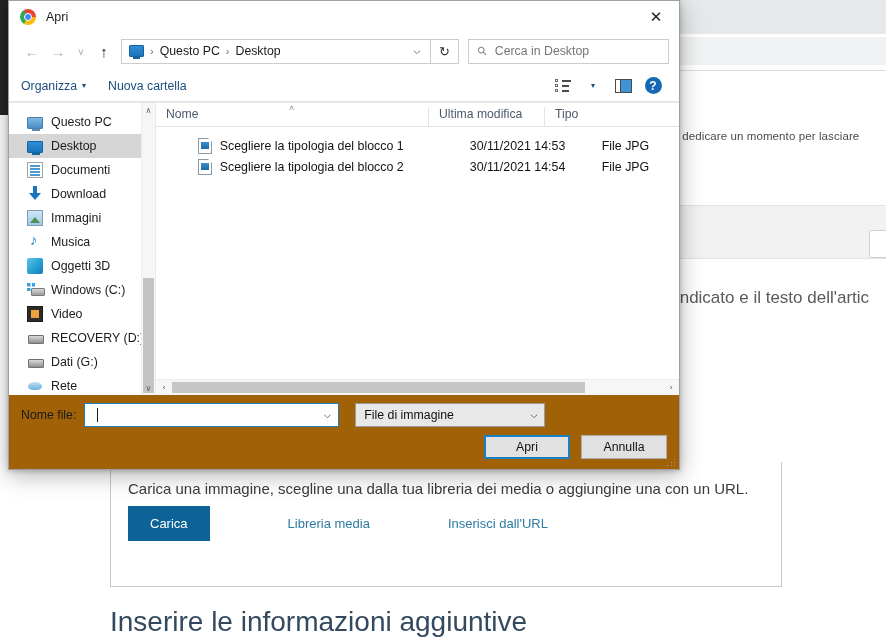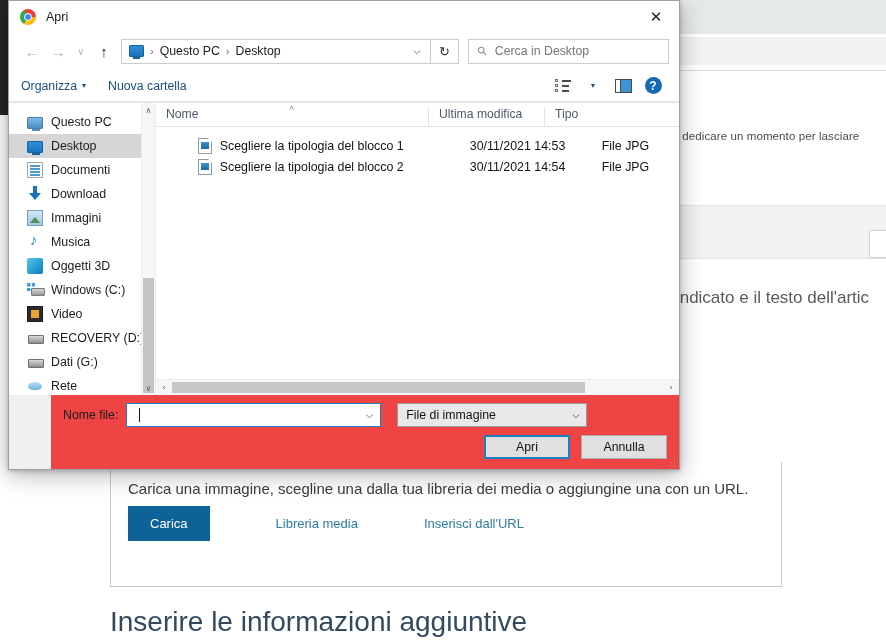--- a/index.html
+++ b/index.html
@@ -73,21 +73,21 @@
     display: flex; align-items: center; gap: 0;
   }
   .btn-carica {
     background: #0d6398; color: #ffffff; border: none;
     font-family: "Liberation Sans", sans-serif;
     font-size: 13px; padding: 11px 22px; cursor: pointer;
     line-height: 1;
   }
   .link-action {
     color: #2c7ba3; font-size: 13px; cursor: pointer;
-    margin-left: 24px; white-space: nowrap; padding-left: 42px;
+    margin-left: 36px; white-space: nowrap; padding-left: 42px;
   }
   .section-heading {
     position: absolute; left: 110px; top: 606px;
     font-size: 28px; color: #34495e; font-weight: normal;
     white-space: nowrap;
   }
 
   
   #open-dialog {
     position: absolute; left: 8px; top: 0px; width: 672px; height: 470px;
@@ -317,21 +317,21 @@
     align-items: center; border-top: 1px solid #ededed; position: relative;
   }
   .hs-arrow { width: 16px; text-align: center; font-size: 8px; color: #4a4a4a; cursor: pointer; }
   .hs-arrow.right { margin-left: auto; }
   .hs-thumb {
     position: absolute; left: 16px; top: 2px; bottom: 2px; width: 413px;
     background: #c6c6c6; cursor: pointer;
   }
 
   
-  .dlg-footer { flex: 0 0 auto; background: #ef4444; padding: 8px 12px 10px 12px; margin-left: 42px; }
+  .dlg-footer { flex: 0 0 auto; background: #a16207; padding: 8px 12px 10px 12px; }
   .frow-filename { display: flex; align-items: center; }
   .lbl-filename { font-size: 12.3px; color: #1a1a1a; margin-right: 8px; }
   .fname-combo {
     width: 255px; height: 24px; background: #ffffff; border: 1px solid #1a80c4;
     display: flex; align-items: center; position: relative;
   }
   .fname-caret {
     position: absolute; left: 12px; top: 4px; bottom: 4px; width: 1px;
     background: #1a1a1a;
   }

